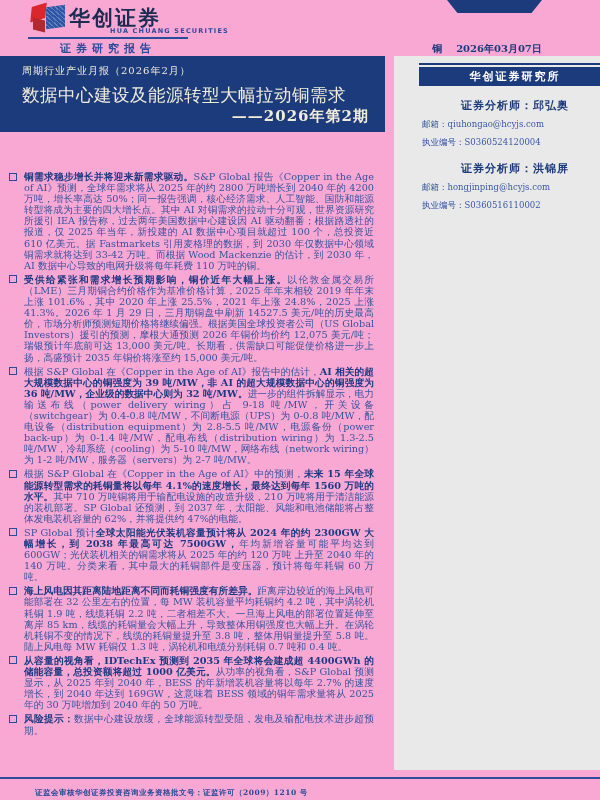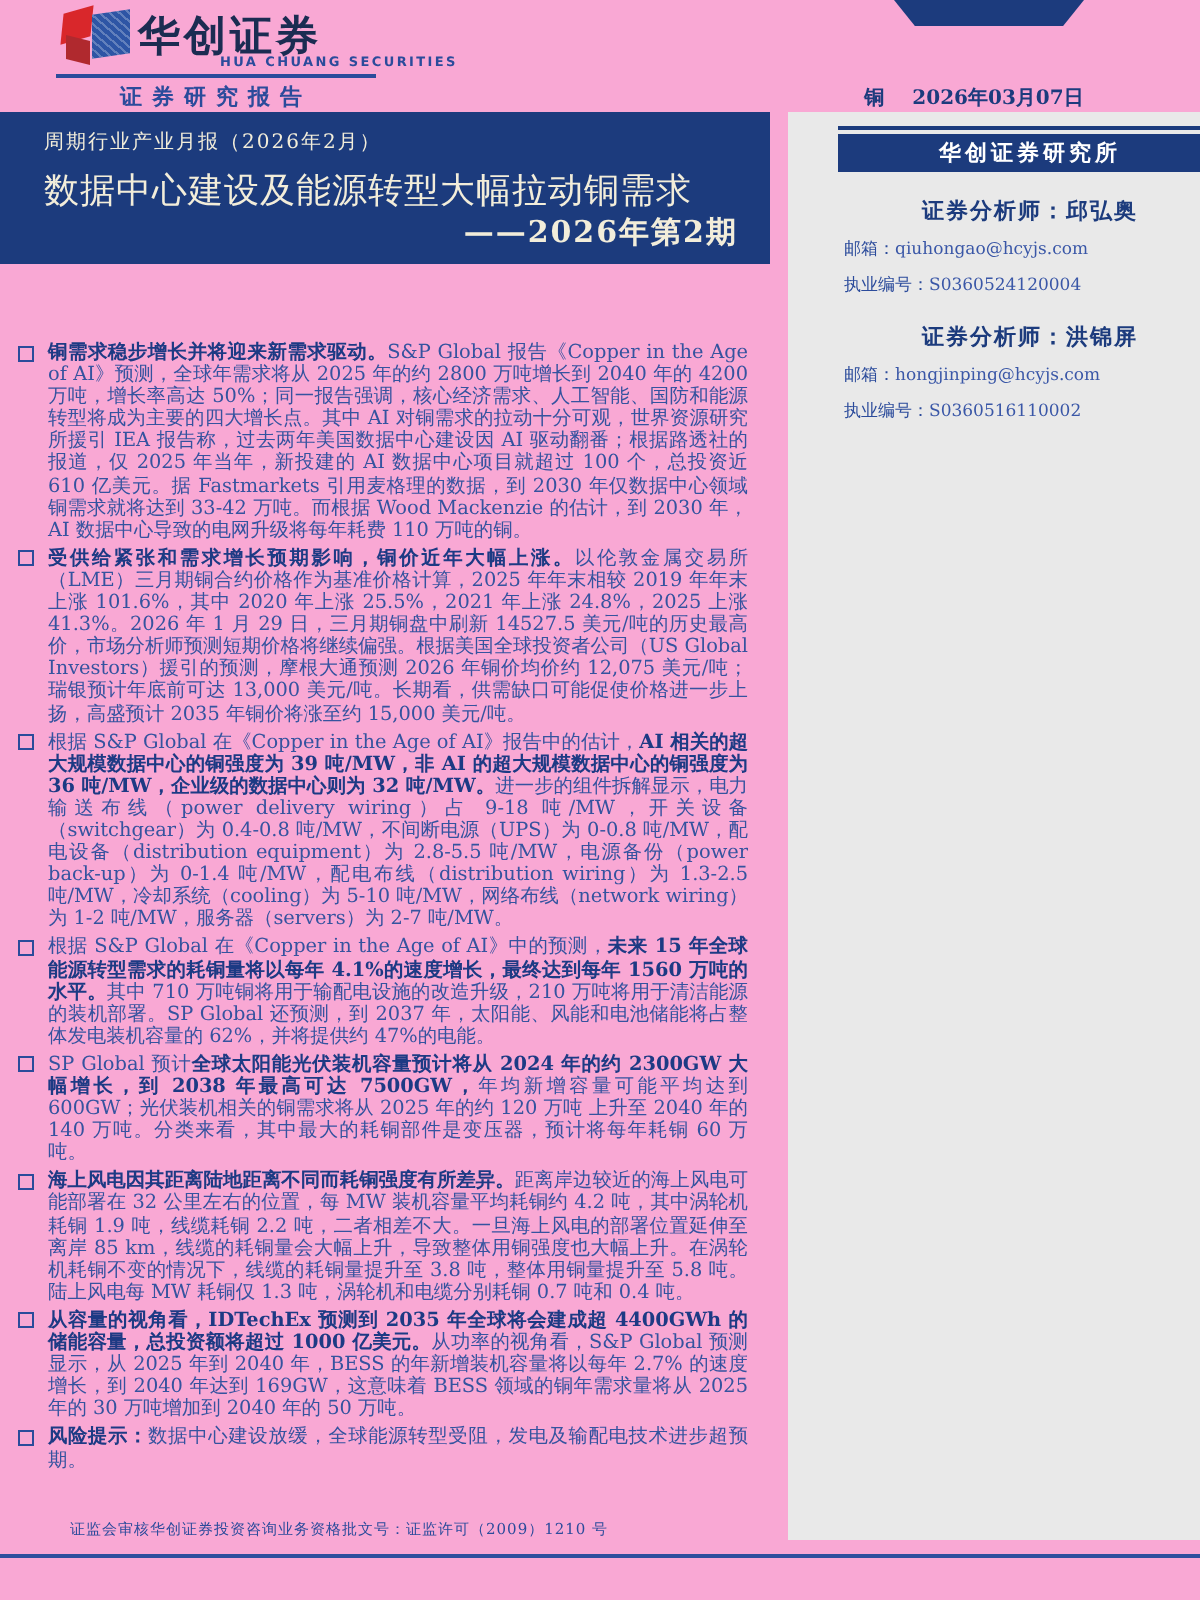--- a/index.html
+++ b/index.html
@@ -36,21 +36,21 @@
   .analyst-line{margin-top:6px;font-size:8.5px;color:#3a57a7;}
   .analyst-line .lbl{color:#2b4b9b;}
   
   .main{position:absolute;left:8px;top:139px;width:366px;margin-top:32px;}
   .main ul{list-style:none;margin:0;padding:0;}
   .main li{position:relative;padding-left:16px;margin-bottom:3px;font-size:9.7px;line-height:11.1px;color:#35539f;text-align:justify;}
   .main li .sq{position:absolute;left:1px;top:1.5px;width:6px;height:6px;border:1.2px solid #2b4b9b;background:transparent;}
   .main .b{font-weight:bold;color:#1d3a84;}
   
   .footer-rule{position:absolute;left:0;top:777px;width:600px;height:2px;background:#2f4f9d;}
-  .footer-text{position:absolute;left:35px;top:760px;font-size:7.5px;color:#2b4b9b;letter-spacing:0.5px;}
+  .footer-text{position:absolute;left:35px;top:788px;font-size:7.5px;color:#2b4b9b;letter-spacing:0.5px;font-weight:bold;}
 </style>
 </head>
 <body>
 
 <div class="page">
 
   <div class="logo-mark">
     <span class="lm-red"></span>
     <span class="lm-dark"></span>
     <span class="lm-blue"></span>

